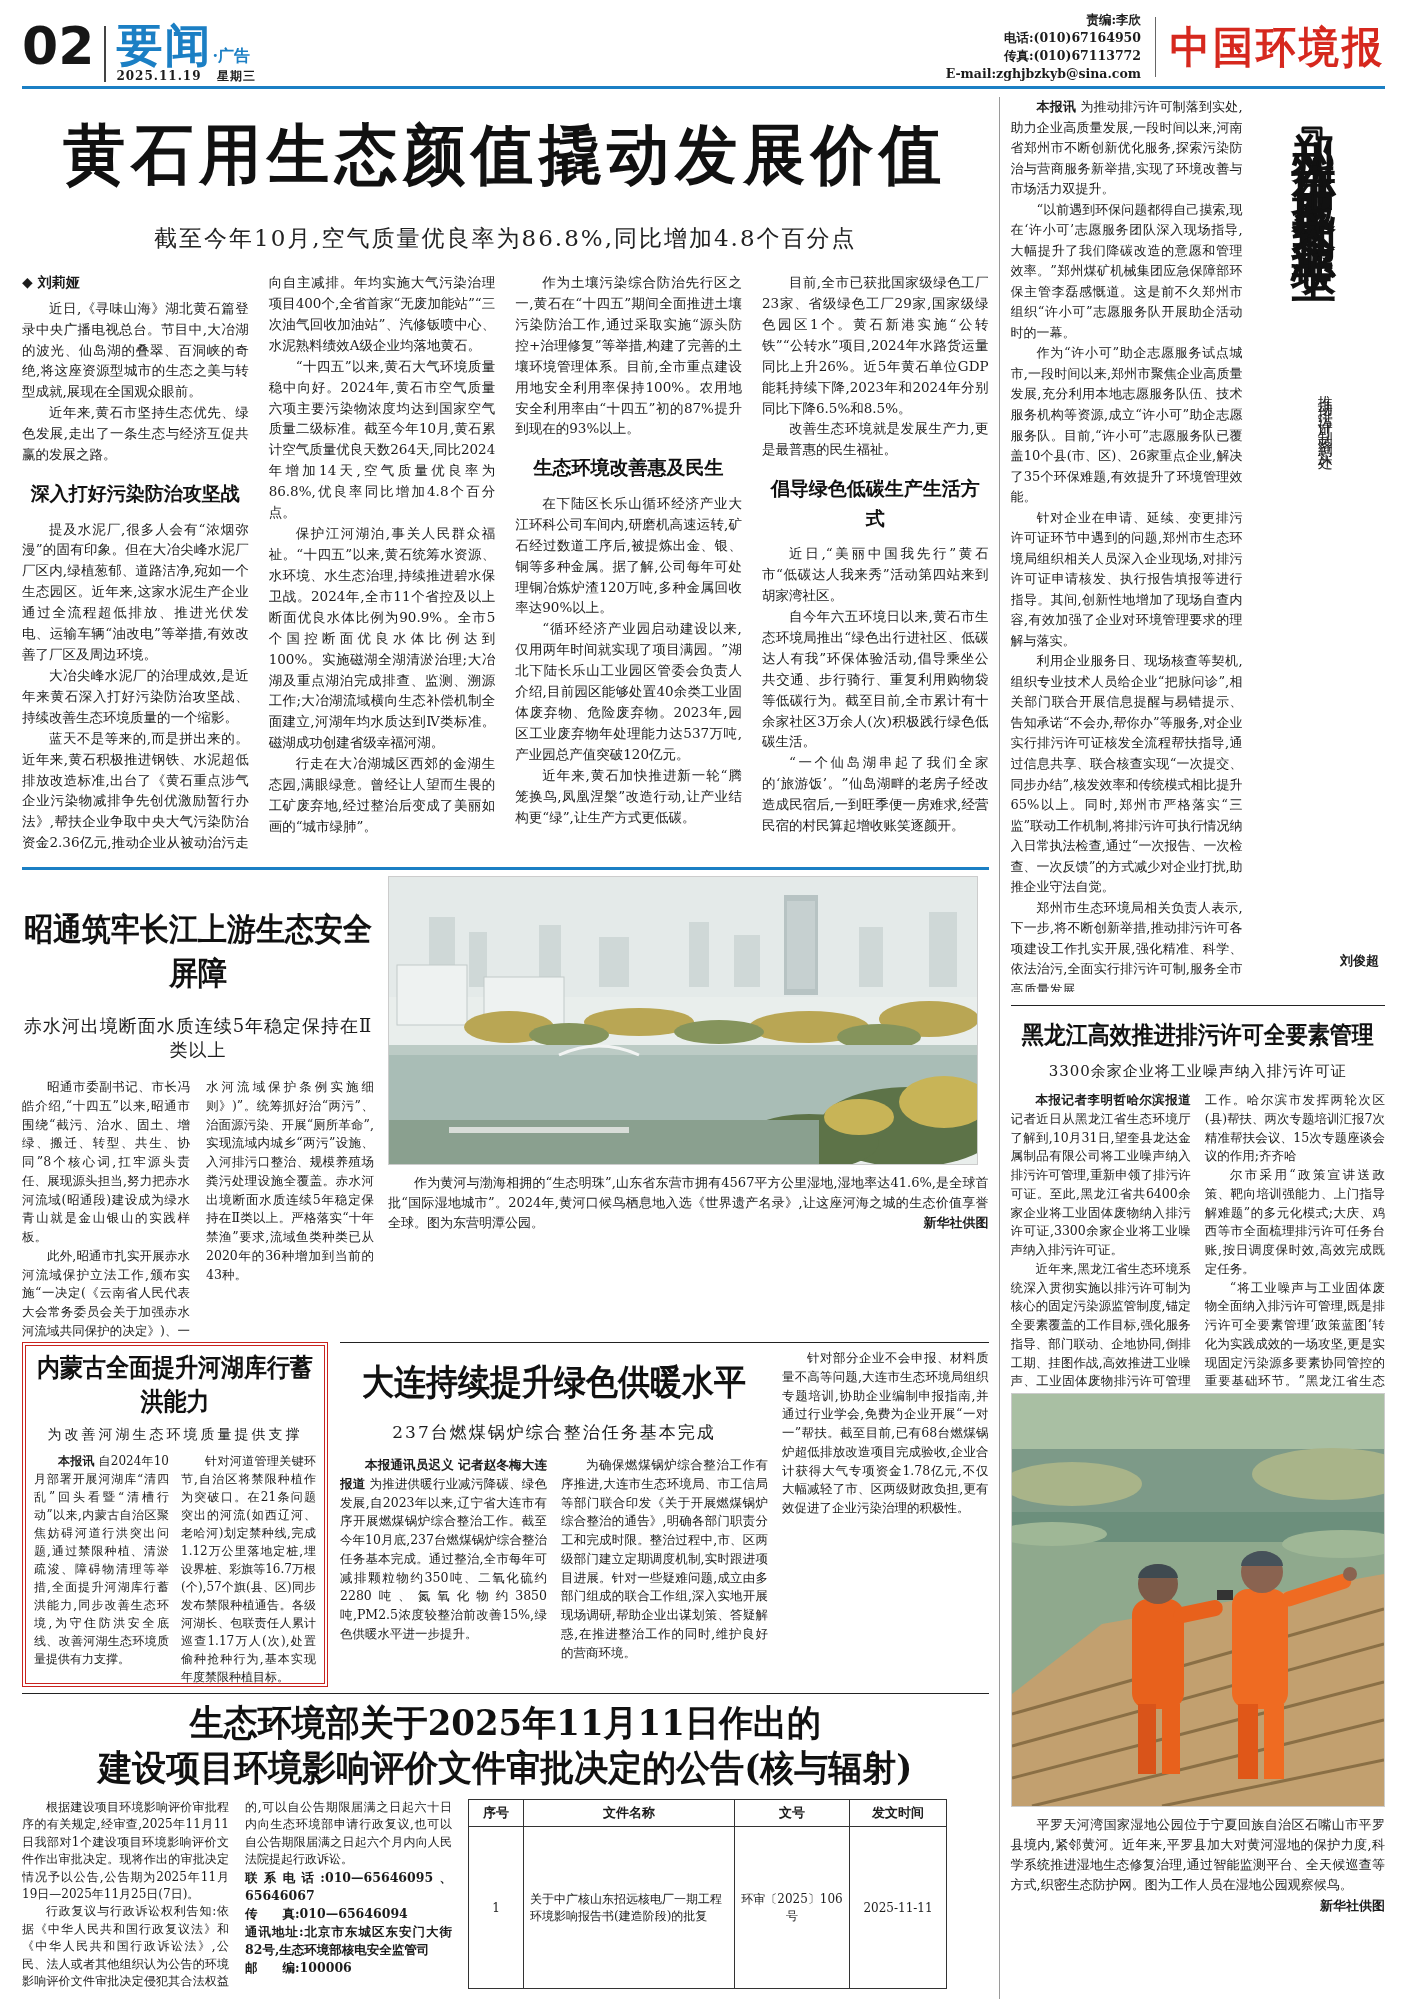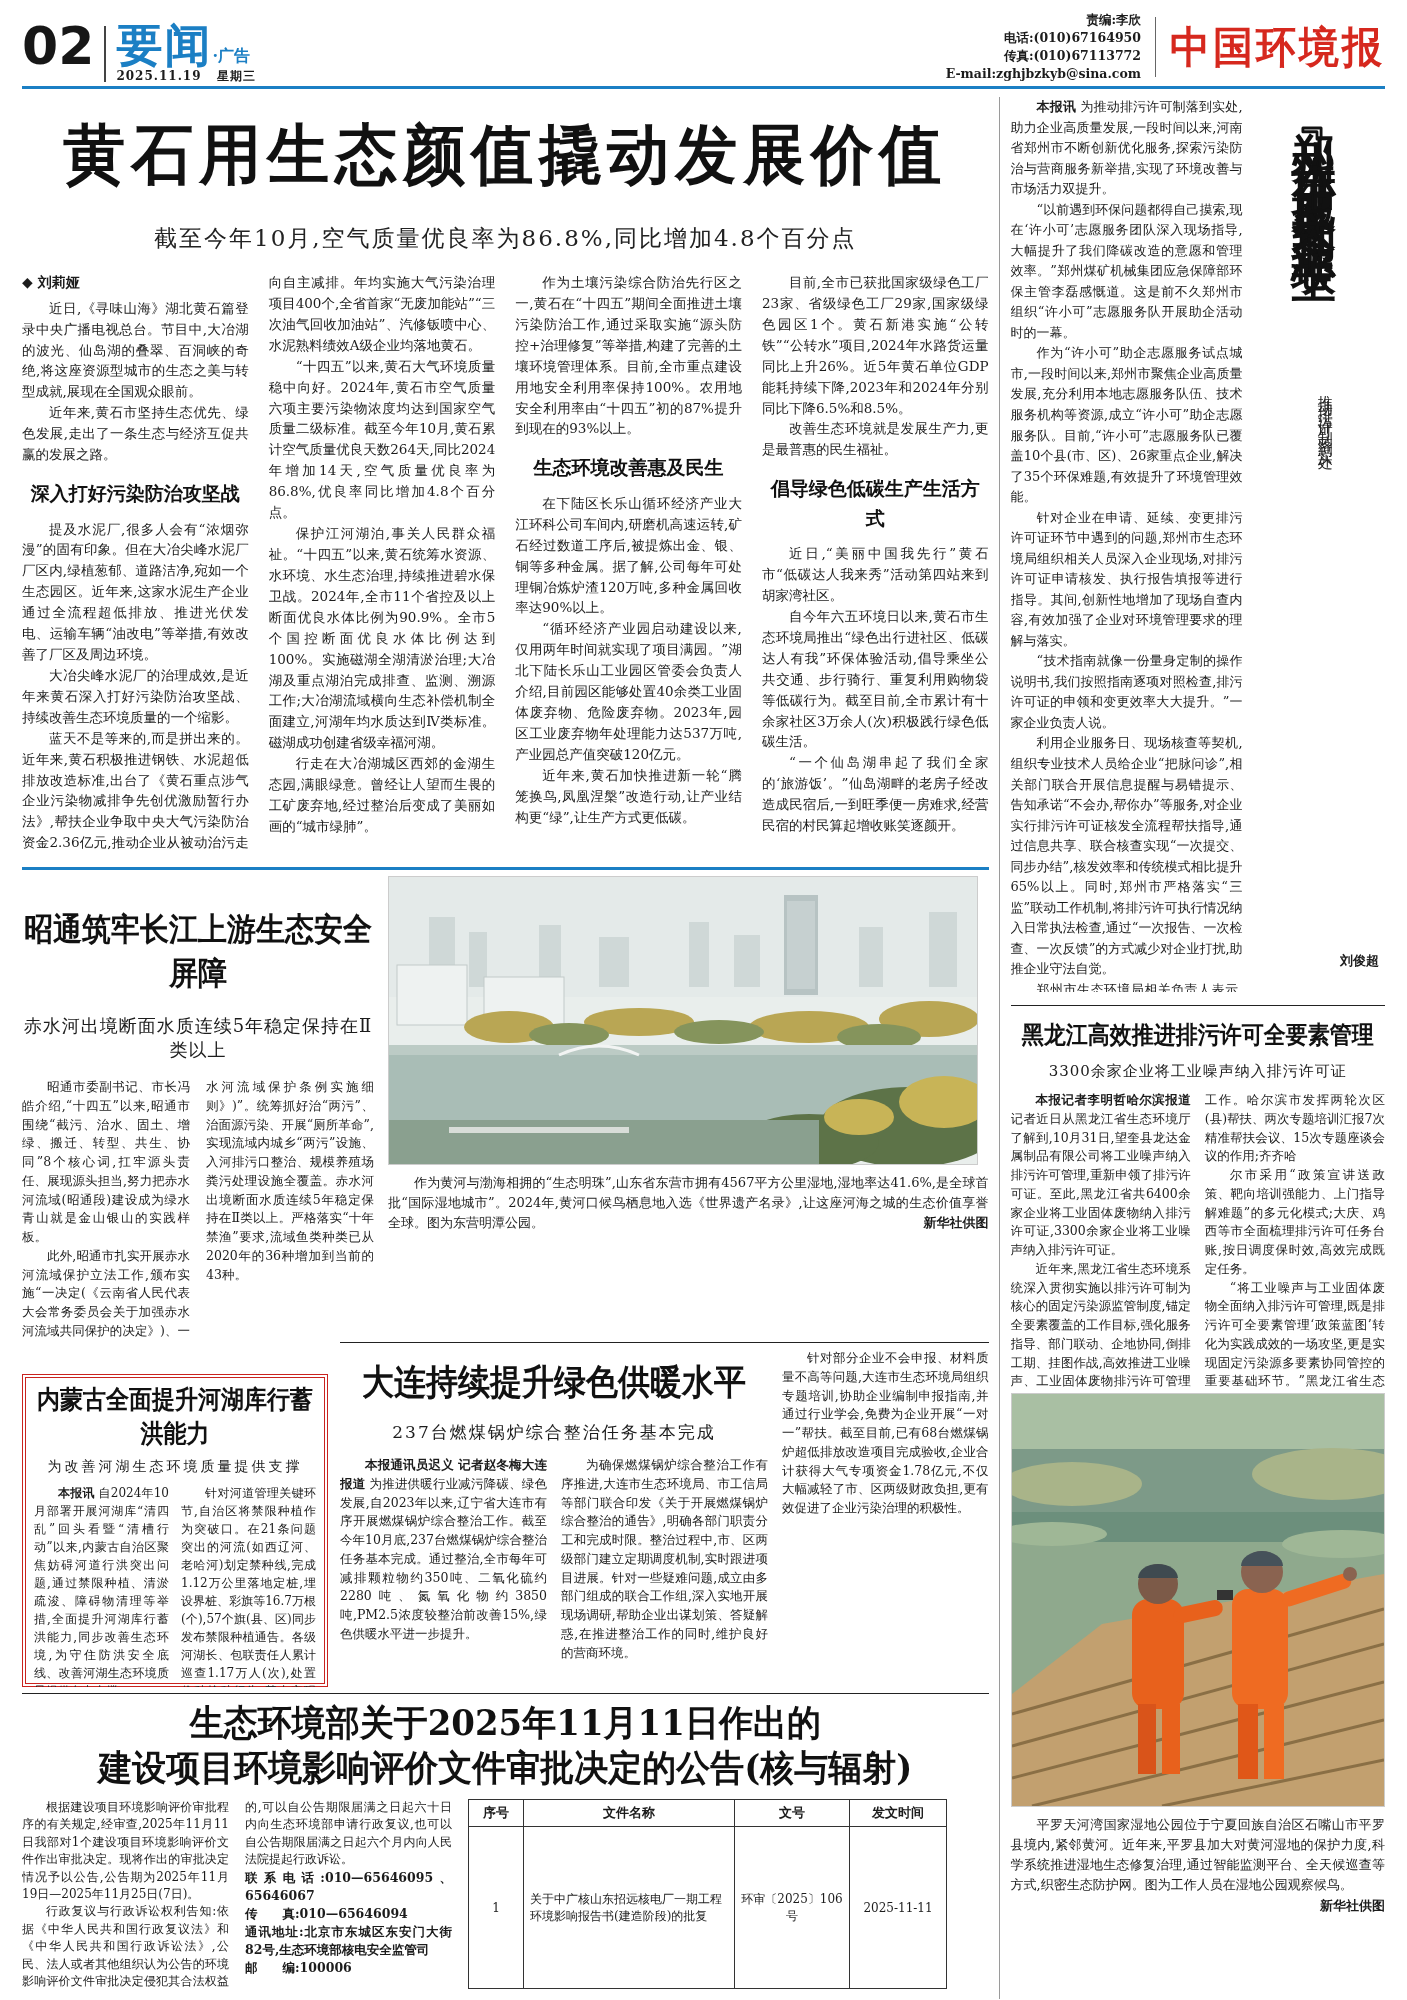--- a/index.html
+++ b/index.html
@@ -40,21 +40,21 @@
   .zt{width:352px;flex:none;}
   .zt-headline{font-weight:900;font-size:29px;text-align:center;margin-top:36px;letter-spacing:0;color:#111;transform:scaleY(1.1);}
   .zt-sub{font-size:18px;text-align:center;letter-spacing:1px;margin:22px 0 16px 0;}
   .zt-body{column-count:2;column-gap:16px;column-fill:auto;height:300px;font-size:12.5px;line-height:1.5;overflow:hidden;}
   .fig1{flex:1;display:flex;flex-direction:column;}
   .fig1 svg{display:block;border:1px solid #ccc;}
   .figcap{font-size:13px;line-height:1.55;text-align:justify;margin-top:8px;text-indent:2em;}
   .figcredit{font-family:"DejaVu Sans","Liberation Sans",sans-serif;font-weight:900;float:right;}
   
   .band-mid{display:flex;gap:12px;height:345px;margin-top:4px;overflow:hidden;}
-  .nm{width:306px;flex:none;border:4px double #c9231f;padding:6px 8px;box-sizing:border-box;position:relative;margin-top:32px;}
+  .nm{width:306px;flex:none;border:4px double #c9231f;padding:6px 8px;box-sizing:border-box;position:relative;}
   .nm-headline{font-weight:900;font-size:23px;text-align:center;margin-top:2px;color:#111;transform:scaleY(1.1);}
   .nm-sub{font-size:14px;text-align:center;letter-spacing:3px;margin:10px 0 8px 0;}
   .nm-body{column-count:2;column-gap:12px;column-fill:auto;height:238px;font-size:12px;line-height:1.5;overflow:hidden;}
   .dl{flex:1;display:flex;gap:14px;border-top:1px solid #222;padding-top:6px;}
   .dl-main{width:428px;flex:none;}
   .dl-headline{font-weight:900;font-size:32px;text-align:center;margin-top:12px;color:#111;transform:scaleY(1.1);}
   .dl-sub{font-size:17px;text-align:center;letter-spacing:2px;margin:16px 0 12px 0;}
   .dl-body{column-count:2;column-gap:14px;column-fill:auto;height:218px;font-size:12.5px;line-height:1.5;overflow:hidden;}
   .dl-col3{flex:1;font-size:12.5px;line-height:1.5;height:330px;overflow:hidden;}
   
@@ -274,21 +274,20 @@
     </div>
 
     <div class="colR">
 
       <section class="zz">
         <div class="zz-left">
             <p class="para"><b>本报讯</b> 为推动排污许可制落到实处,助力企业高质量发展,一段时间以来,河南省郑州市不断创新优化服务,探索污染防治与营商服务新举措,实现了环境改善与市场活力双提升。</p>
             <p class="para">“以前遇到环保问题都得自己摸索,现在‘许小可’志愿服务团队深入现场指导,大幅提升了我们降碳改造的意愿和管理效率。”郑州煤矿机械集团应急保障部环保主管李磊感慨道。这是前不久郑州市组织“许小可”志愿服务队开展助企活动时的一幕。</p>
             <p class="para">作为“许小可”助企志愿服务试点城市,一段时间以来,郑州市聚焦企业高质量发展,充分利用本地志愿服务队伍、技术服务机构等资源,成立“许小可”助企志愿服务队。目前,“许小可”志愿服务队已覆盖10个县(市、区)、26家重点企业,解决了35个环保难题,有效提升了环境管理效能。</p>
             <p class="para">针对企业在申请、延续、变更排污许可证环节中遇到的问题,郑州市生态环境局组织相关人员深入企业现场,对排污许可证申请核发、执行报告填报等进行指导。其间,创新性地增加了现场自查内容,有效加强了企业对环境管理要求的理解与落实。</p>
-            <p class="para">“技术指南就像一份量身定制的操作说明书,我们按照指南逐项对照检查,排污许可证的申领和变更效率大大提升。”一家企业负责人说。</p>
             <p class="para">利用企业服务日、现场核查等契机,组织专业技术人员给企业“把脉问诊”,相关部门联合开展信息提醒与易错提示、告知承诺“不会办,帮你办”等服务,对企业实行排污许可证核发全流程帮扶指导,通过信息共享、联合核查实现“一次提交、同步办结”,核发效率和传统模式相比提升65%以上。同时,郑州市严格落实“三监”联动工作机制,将排污许可执行情况纳入日常执法检查,通过“一次报告、一次检查、一次反馈”的方式减少对企业打扰,助推企业守法自觉。</p>
             <p class="para">郑州市生态环境局相关负责人表示,下一步,将不断创新举措,推动排污许可各项建设工作扎实开展,强化精准、科学、依法治污,全面实行排污许可制,服务全市高质量发展。</p>
           </div>
         <div class="zz-right">
           <div class="vblock">
             <div class="vtitle">郑州『许小可』把服务送到企业心坎上</div>
             <div class="vsub">推动排污许可制落到实处</div>
           </div>
           <div class="zz-byline">刘俊超</div>
         </div>

